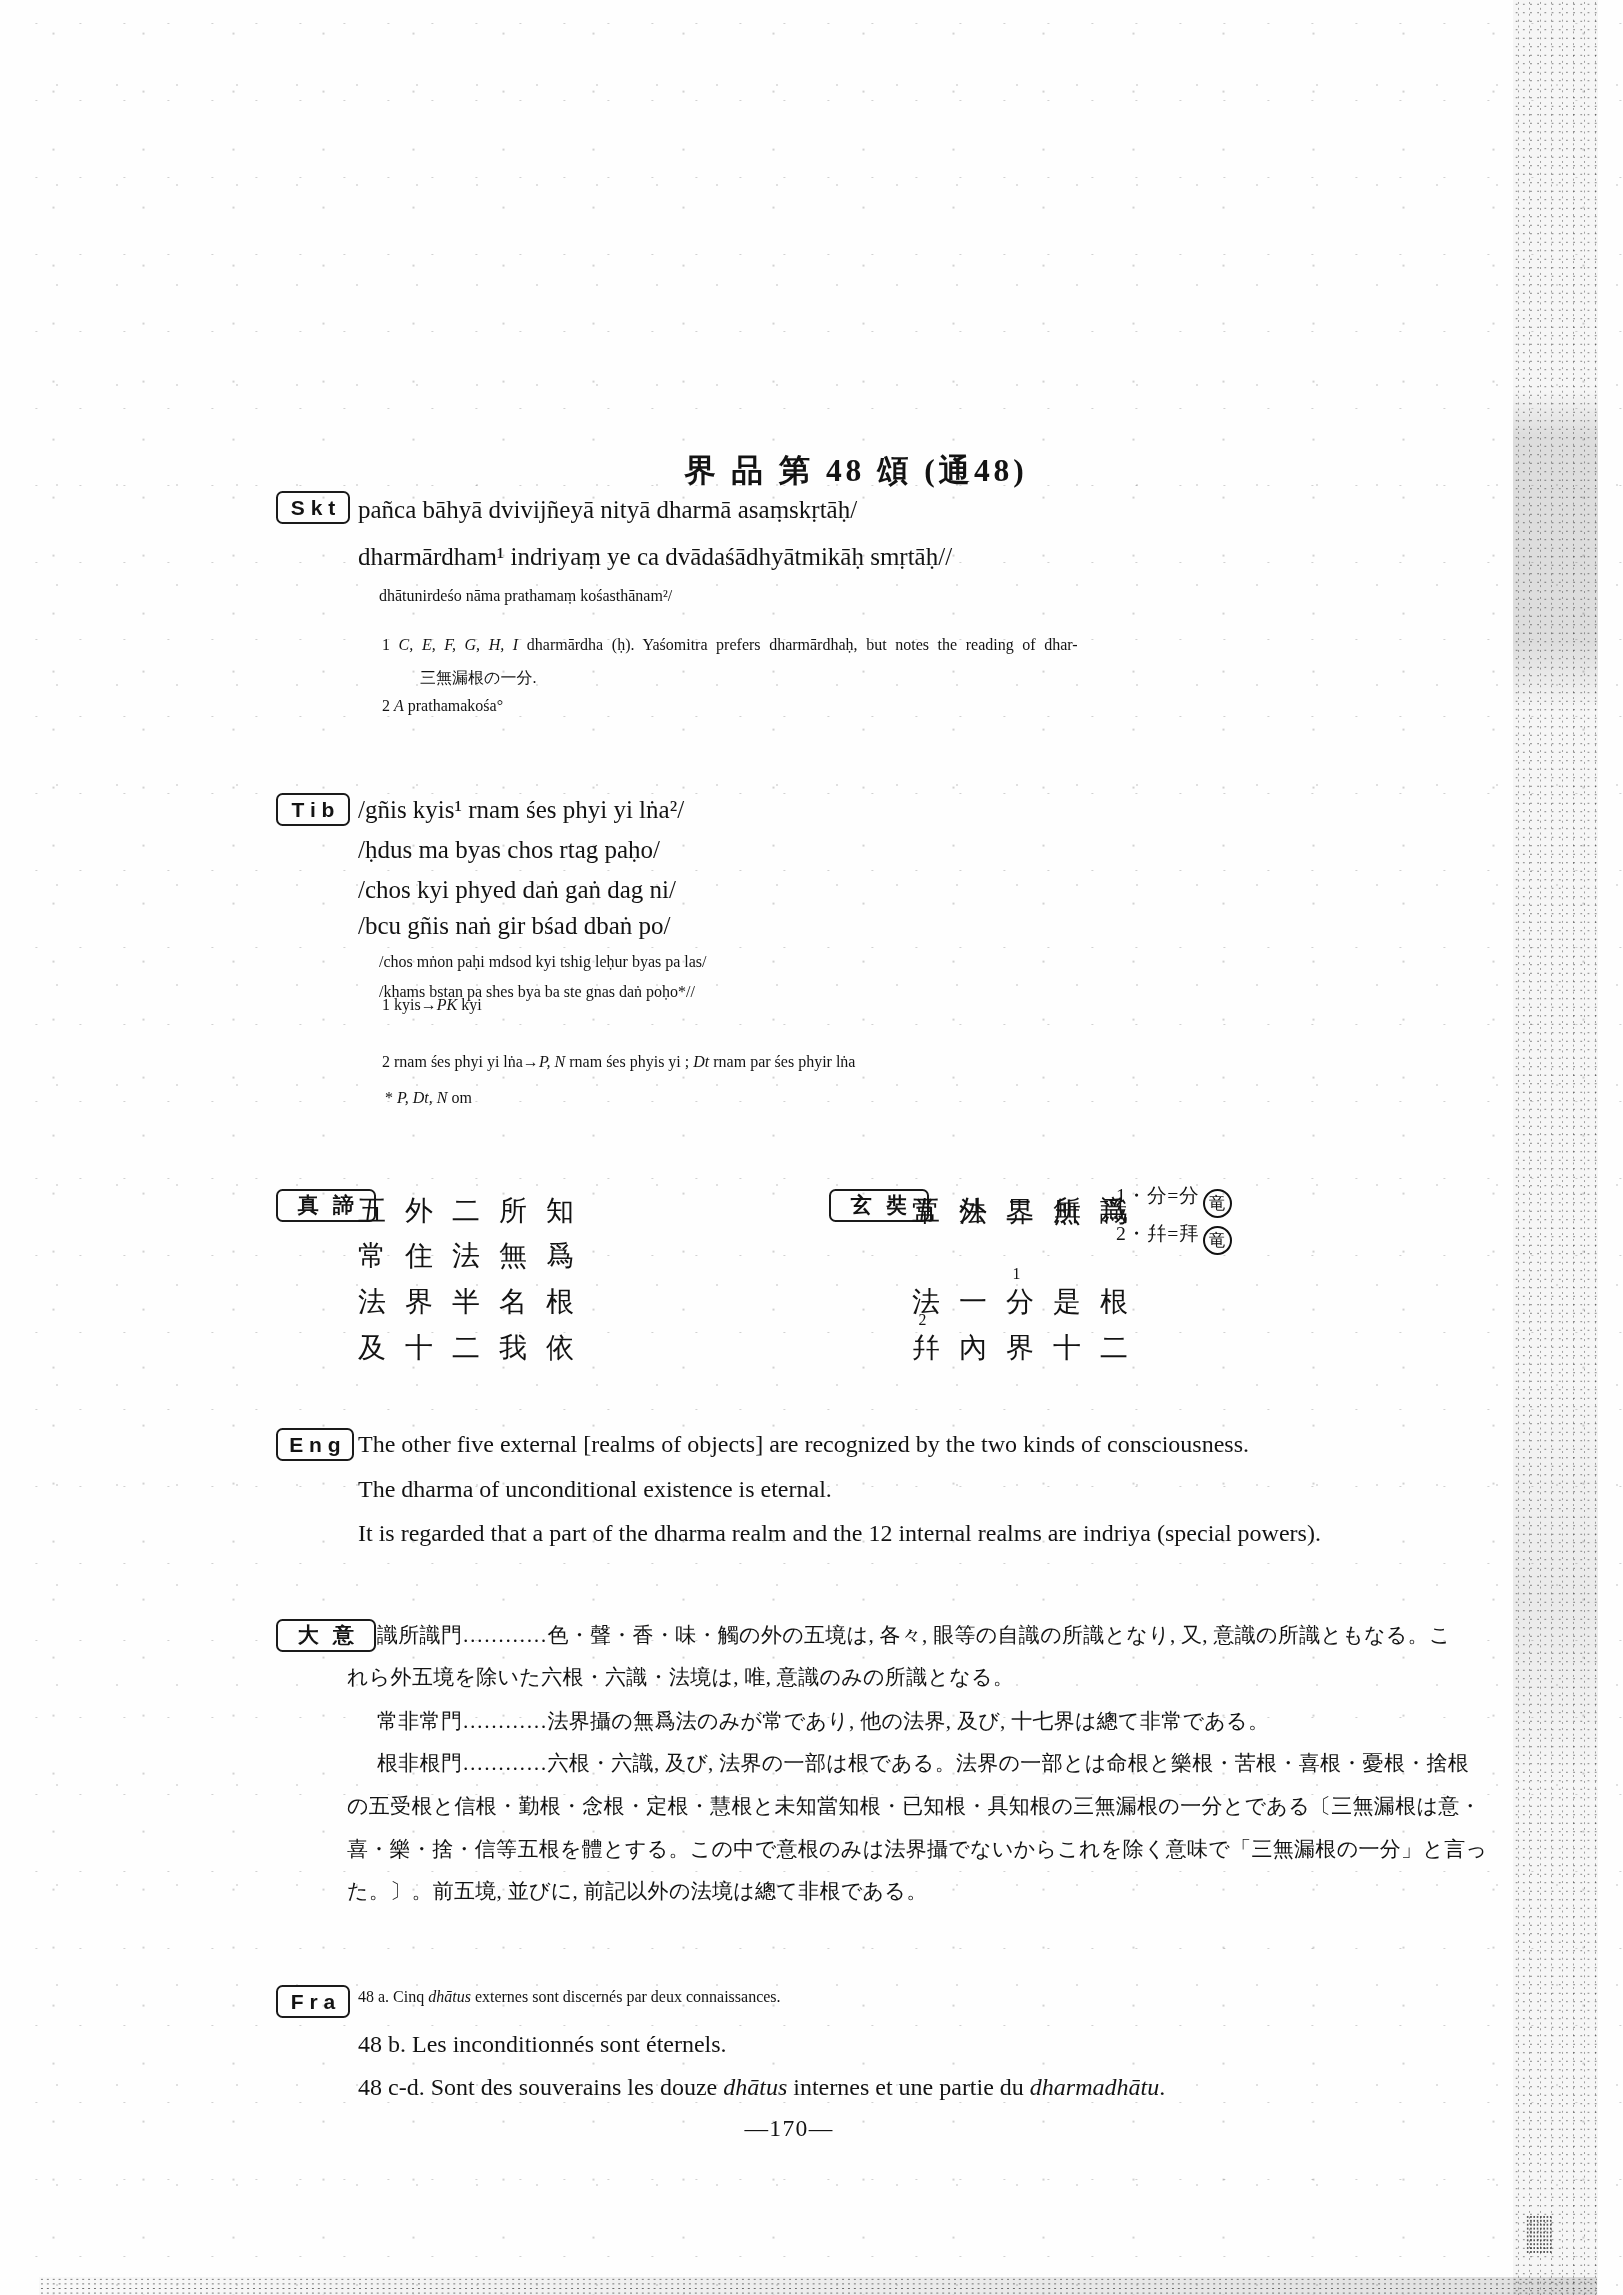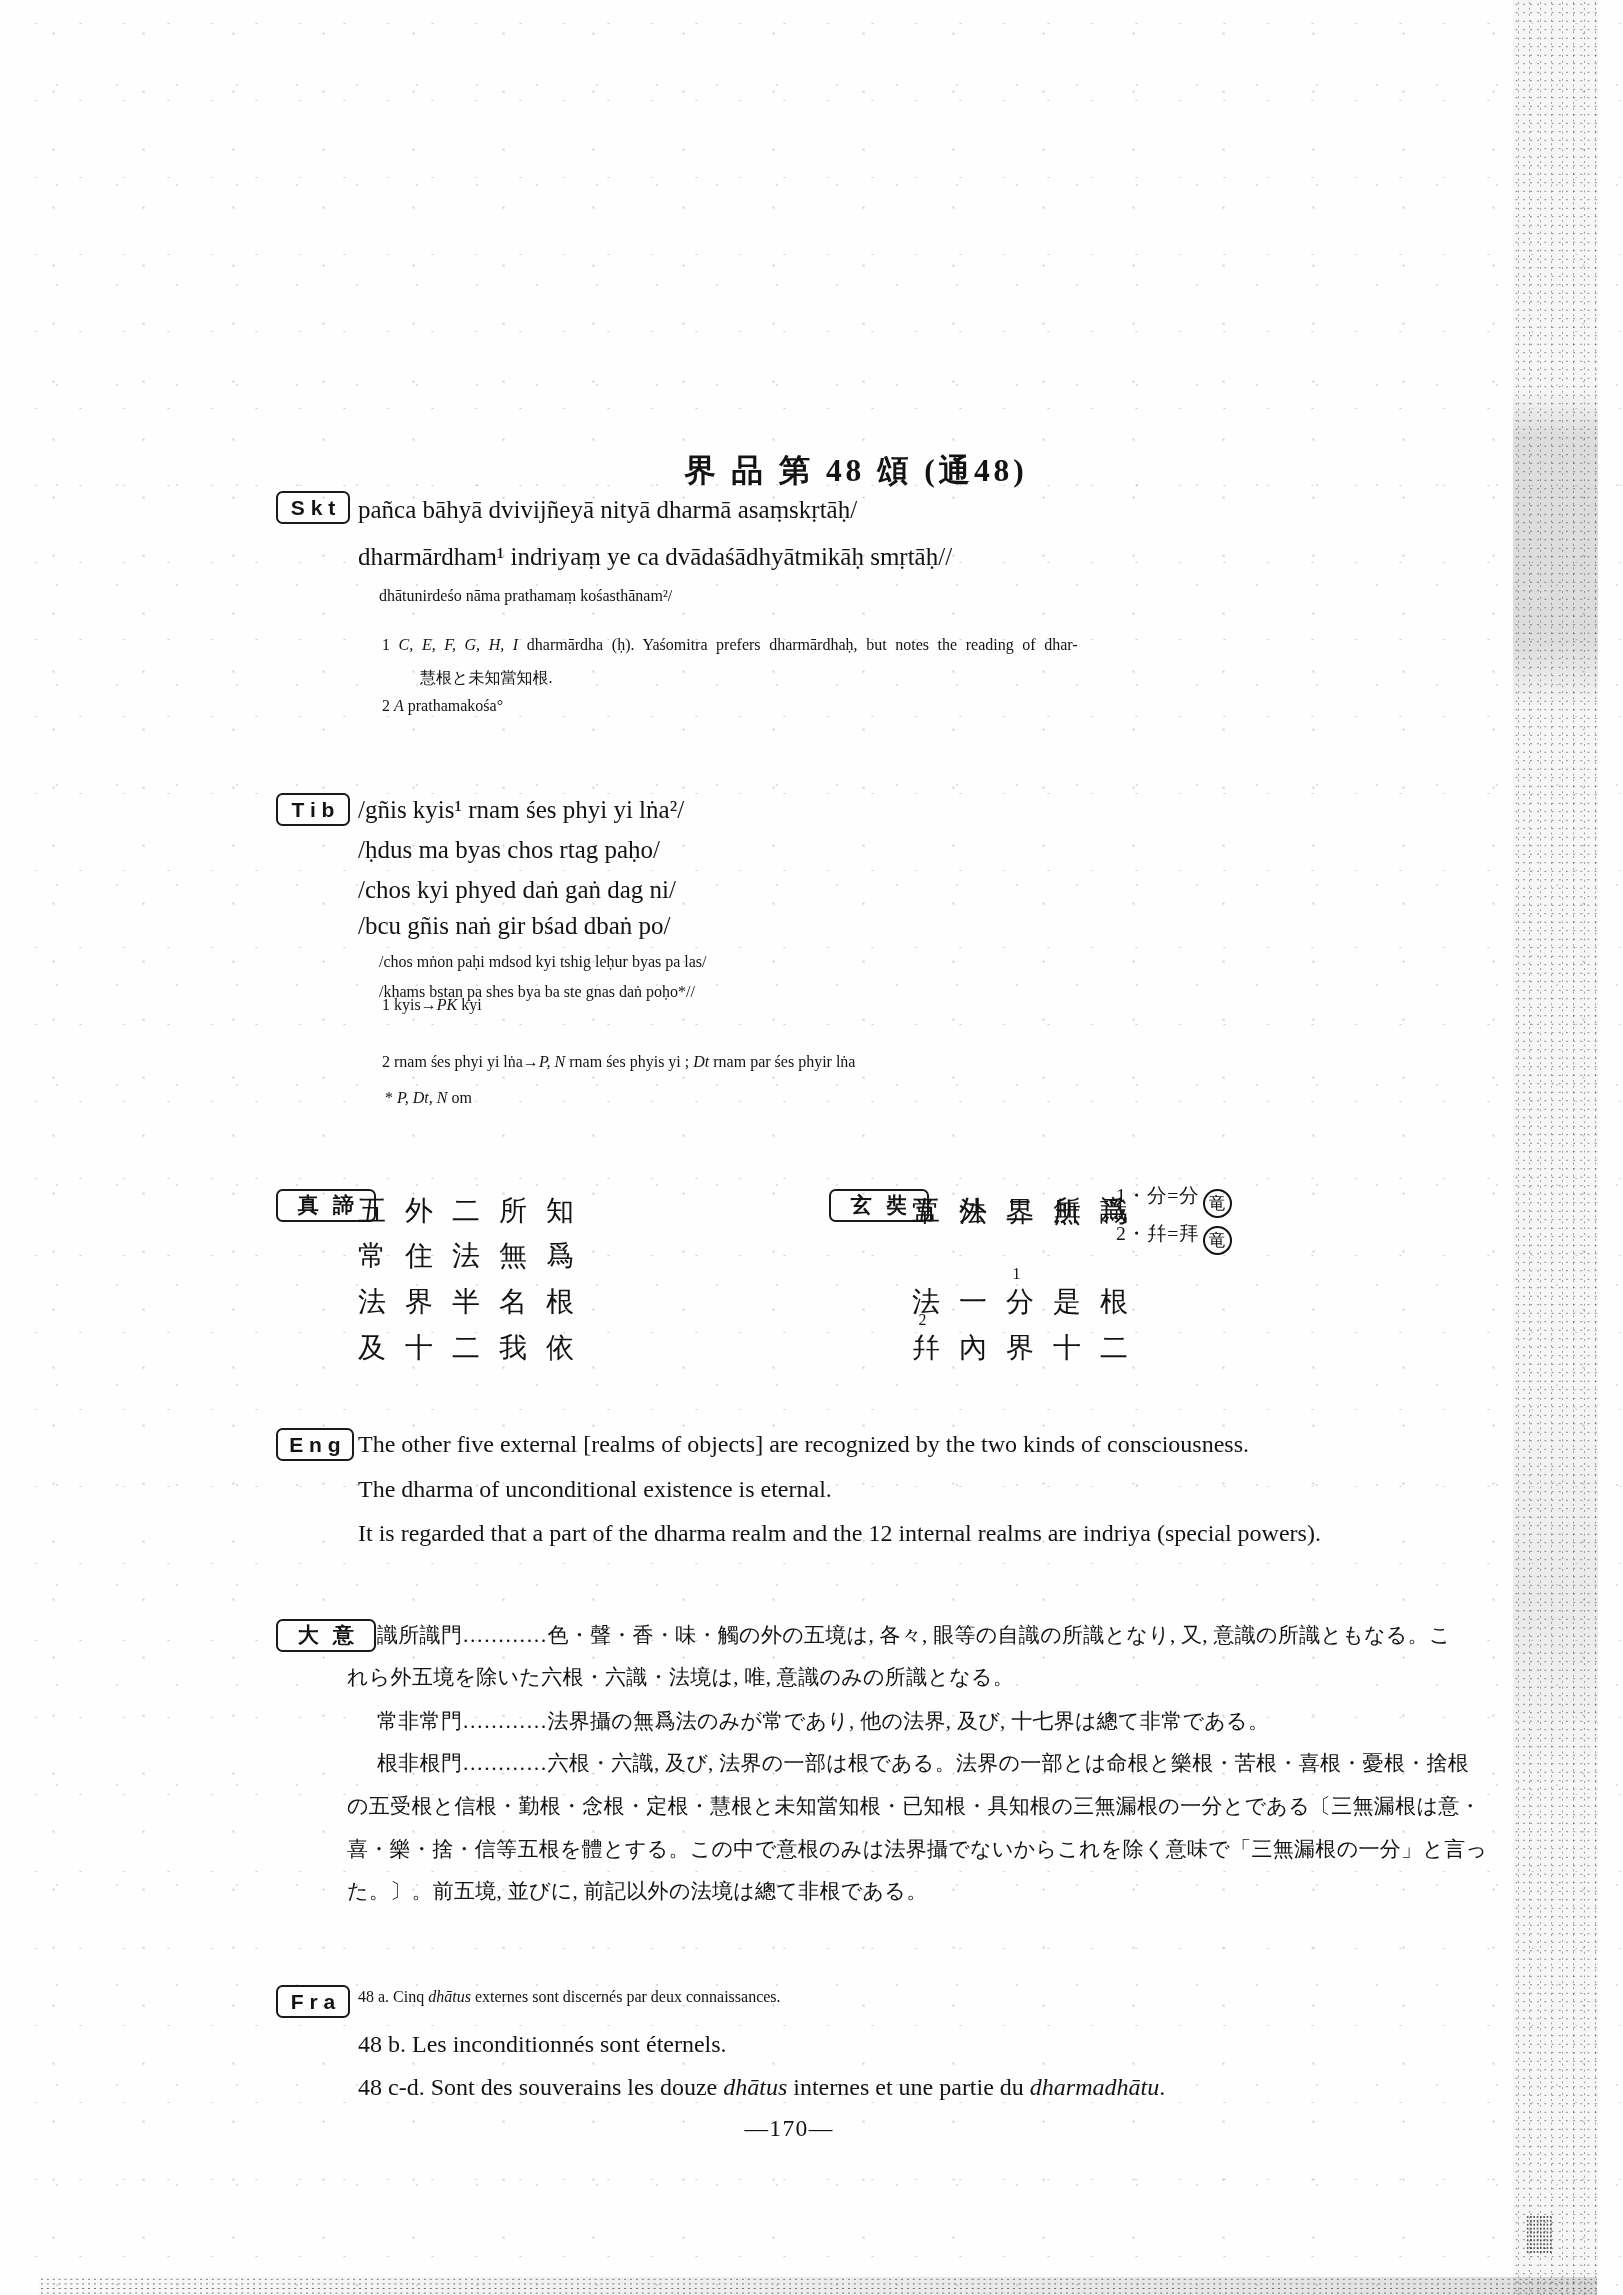--- a/index.html
+++ b/index.html
@@ -92,21 +92,21 @@
   <div class="noise-bottom"></div>
   <div class="blob"></div>
 
   <h1 class="title">界 品 第 48 頌 (通48)</h1>
 
   <div class="label" style="top:491px;">Skt</div>
   <div class="abs lat" style="left:358px;top:496px;">pañca bāhyā dvivijñeyā nityā dharmā asaṃskṛtāḥ/</div>
   <div class="abs lat" style="left:358px;top:543px;">dharmārdham¹ indriyaṃ ye ca dvādaśādhyātmikāḥ smṛtāḥ//</div>
   <div class="abs sm" style="left:379px;top:587px;">dhātunirdeśo nāma prathamaṃ kośasthānam²/</div>
   <div class="abs sm wide" style="left:382px;top:636px;"><span>1 </span><span class="it">C, E, F, G, H, I</span><span> dharmārdha (ḥ). Yaśomitra prefers dharmārdhaḥ, but notes the reading of dhar-</span></div>
-  <div class="abs sm" style="left:420px;top:668px;"><span>慧根と未知當知根.</span></div>
+  <div class="abs sm" style="left:420px;top:668px;"><span>三無漏根の一分.</span></div>
   <div class="abs sm" style="left:382px;top:697px;"><span>2 </span><span class="it">A</span><span> prathamakośa°</span></div>
 
   <div class="label" style="top:793px;">Tib</div>
   <div class="abs lat" style="left:358px;top:796px;">/gñis kyis¹ rnam śes phyi yi lṅa²/</div>
   <div class="abs lat" style="left:358px;top:836px;">/ḥdus ma byas chos rtag paḥo/</div>
   <div class="abs lat" style="left:358px;top:876px;">/chos kyi phyed daṅ gaṅ dag ni/</div>
   <div class="abs lat" style="left:358px;top:912px;">/bcu gñis naṅ gir bśad dbaṅ po/</div>
   <div class="abs sm" style="left:379px;top:953px;">/chos mṅon paḥi mdsod kyi tshig leḥur byas pa las/</div>
   <div class="abs sm" style="left:379px;top:983px;">/khams bstan pa shes bya ba ste gnas daṅ poḥo*//</div>
   <div class="abs sm" style="left:382px;top:996px;"><span>1 kyis→</span><span class="it">PK</span><span> kyi</span></div>

